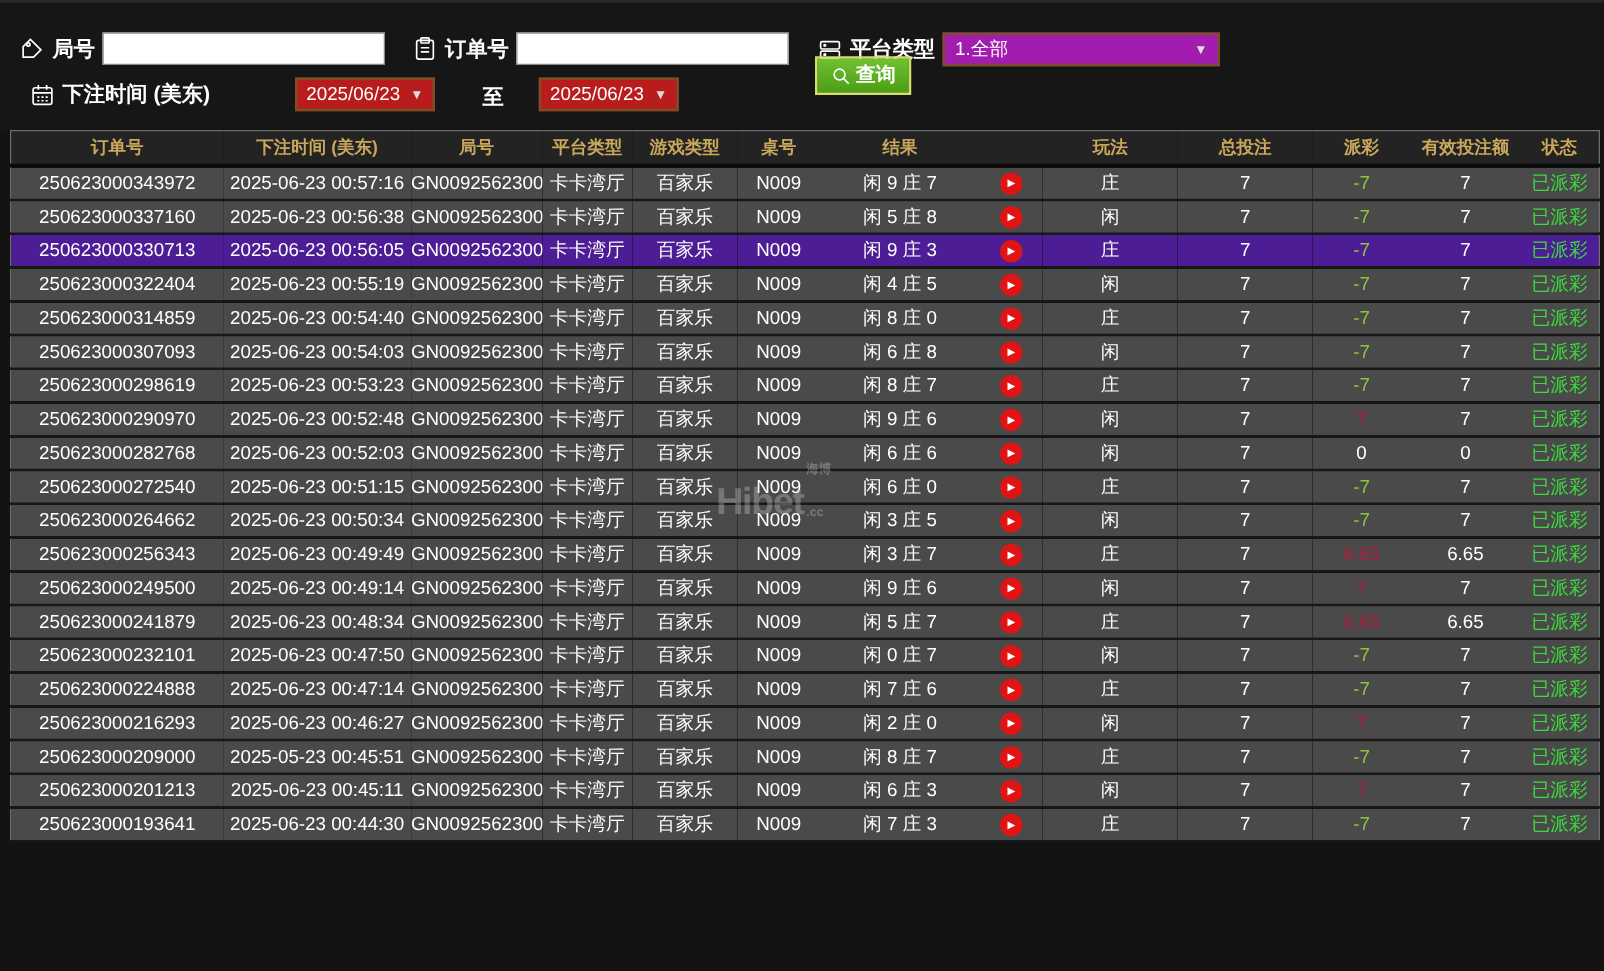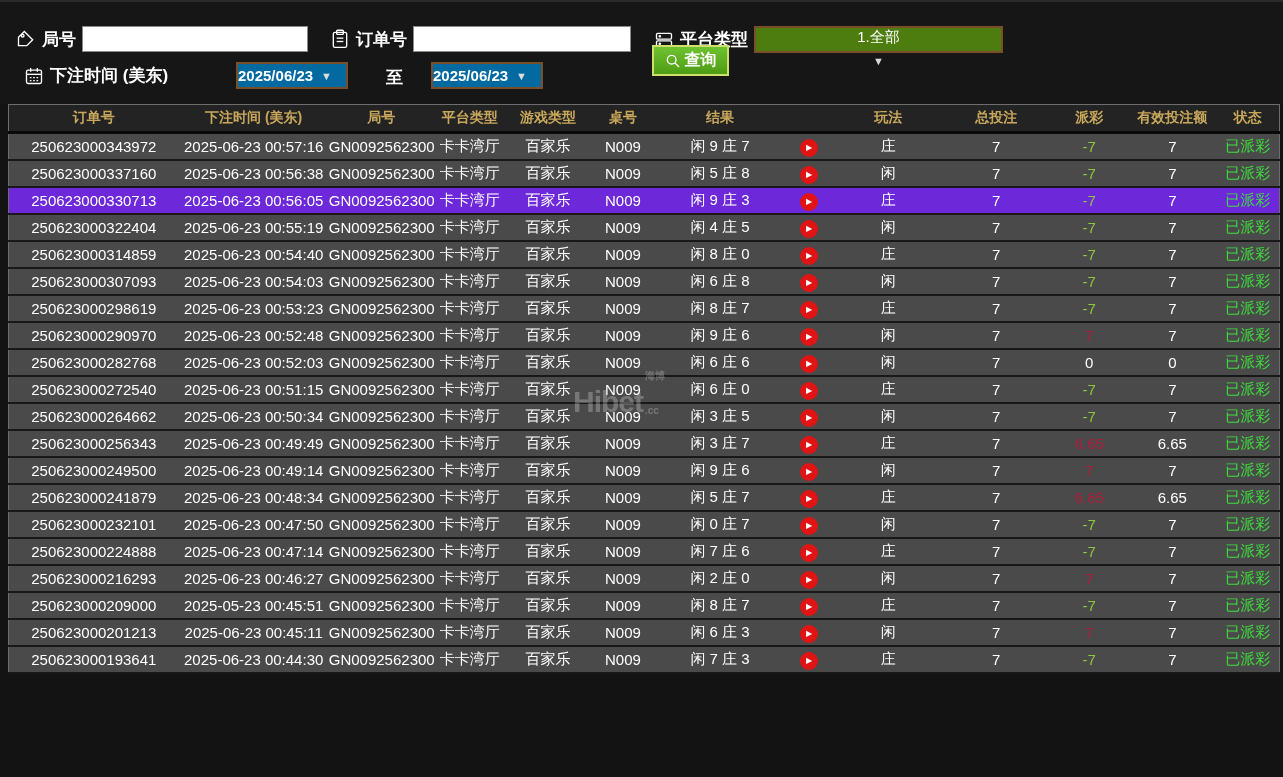--- a/index.html
+++ b/index.html
@@ -6,39 +6,39 @@
   html,body { width:1283px; height:777px; background:#131313; overflow:hidden;
     font-family:"Liberation Sans", sans-serif; position:relative; }
 
   
   .filters { position:absolute; top:0; left:0; width:1283px; height:104px; background:#161616; border-top:2px solid #2a2a2a;}
   .fgroup { position:absolute; display:flex; align-items:center; gap:6px; }
   .flabel { color:#ffffff; font-weight:bold; font-size:17px; white-space:nowrap; }
   .ficon { width:20px; height:20px; display:inline-flex; }
   .ficon svg { width:100%; height:100%; stroke:#fff; fill:none; stroke-width:1.6; }
   .txtinput { width:226px; height:26px; background:#ffffff; border:1px solid #8a8a8a; font-size:14px; padding:0 4px; color:#222; }
-  .dropdown { height:27px; background:#0369a1; border:2px solid #7a4f28; color:#fff; font-weight:bold;
-    font-size:15px; display:flex; align-items:center; justify-content:flex-start; gap:8px; cursor:default; }
+  .dropdown { height:27px; background:#b91c1c; border:2px solid #7a4f28; color:#fff; font-weight:normal;
+    font-size:15px; display:flex; align-items:center; justify-content:center; gap:8px; cursor:default; }
   .dd-date { width:112px; }
-  .dd-platform { width:249px; background:#4d7c0f; justify-content:space-between; padding:0 8px; font-weight:normal; font-size:15px;flex-direction:column;}
+  .dd-platform { width:222px; background:#a21caf; justify-content:space-between; padding:0 8px; font-weight:normal; font-size:15px;}
   .dd-arrow { font-size:11px; color:#dcdcdc; }
   .to-label { color:#fff; font-weight:bold; font-size:17px; }
   .query-btn { position:absolute; left:652px; top:43px; width:77px; height:31px; background:linear-gradient(#6fc230,#4d9d15);
     border:2px solid #cfe06a; color:#fff; font-weight:bold; font-size:16px; display:flex; align-items:center;
     justify-content:center; gap:4px; cursor:pointer; }
   .query-btn svg { width:16px; height:16px; stroke:#fff; fill:none; stroke-width:2; }
 
   
   .table-wrap { position:absolute; top:104px; left:8px; width:1272px; }
   table { width:100%; border-collapse:collapse; table-layout:fixed; border:1px solid #6e6e6e; }
   thead th { background:#232323; color:#c9a85c; font-weight:bold; font-size:14px; height:28px;
     border-bottom:3px solid #0a0a0a; text-align:center; }
   tbody td { background:#4a4a4a; color:#ffffff; font-size:15px; height:27px; text-align:center;
     border-bottom:2px solid #181818; white-space:nowrap; overflow:hidden; }
-  tr.selected td { background:#6d28d9;margin-left:16px; }
+  tr.selected td { background:#4c1d95;margin-left:16px; }
   td.payout-neg { color:#8cc63c; }
   td.payout-pos { color:#b01e3e; }
   td.payout-zero { color:#ffffff; }
   td.status { color:#3ddc3d; }
   .play-icon { display:inline-flex; width:18px; height:18px; border-radius:50%; background:#e01414;
     align-items:center; justify-content:center; color:#fff; font-size:8px; line-height:1; cursor:pointer; }
   tbody.summary td { background:#303030; color:#e8e400; font-weight:bold; font-size:15px; }
 
   
   .watermark { position:absolute; left:573px; top:371px; z-index:5; display:flex; align-items:flex-end;

